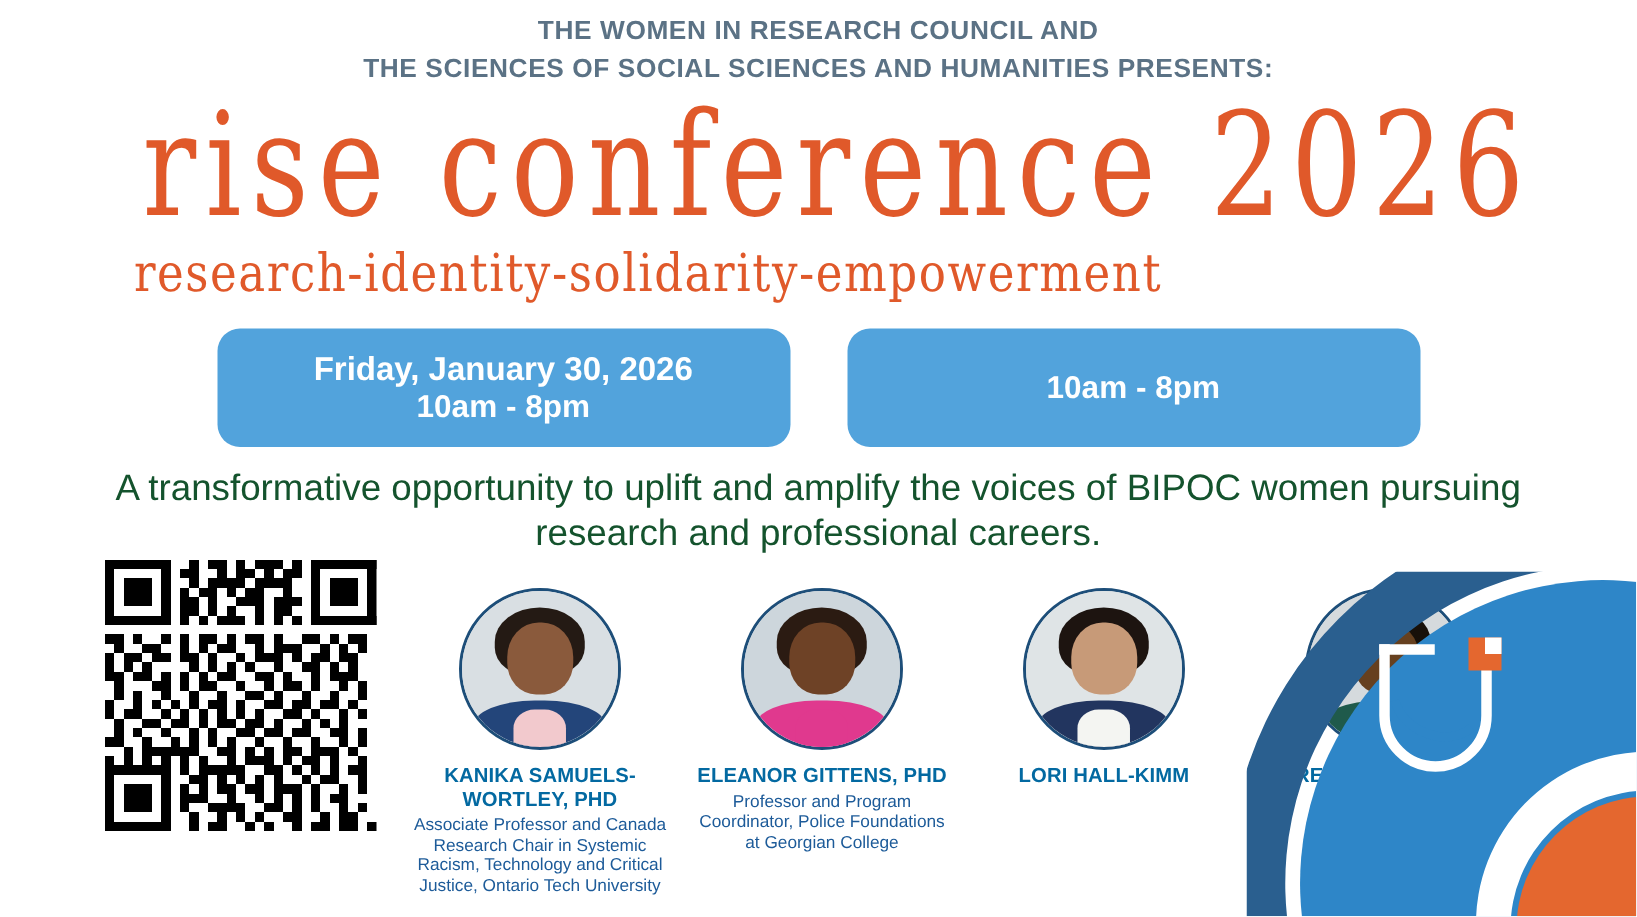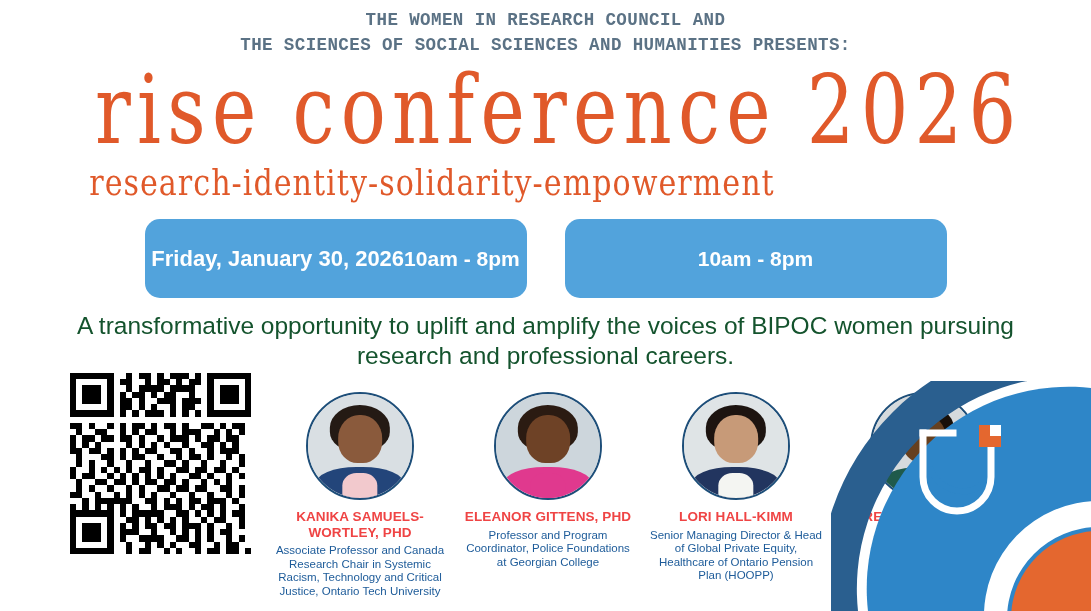--- a/index.html
+++ b/index.html
@@ -14,21 +14,20 @@
 
   
   .eyebrow{
     position:absolute;top:8px;left:0;width:1091px;
     text-align:center;
     color:#5b7285;
     font-weight:bold;
     font-size:17.5px;
     letter-spacing:.4px;
     line-height:25px;
-    font-family:Liberation Mono, monospace;
   }
   .eyebrow div{white-space:nowrap;}
 
   
   .title-wrap{
     position:absolute;top:62px;left:0;width:864px;text-align:center;
   }
   .title{
     color:#e0592a;
     font-family:"DejaVu Serif", serif;
@@ -56,21 +55,21 @@
   
   .dates{
     position:absolute;top:219px;left:0;width:1091px;
     display:flex;justify-content:center;gap:38px;
   }
   .date-box{
     width:382px;height:79px;
     background:#52a3dc;
     border-radius:15px;
     color:#ffffff;
-    display:flex;align-items:center;justify-content:center;
+    display:flex;flex-direction:column;align-items:center;justify-content:center;
     font-weight:bold;
   }
   .date-box .d1{font-size:22px;line-height:27px;white-space:nowrap;}
   .date-box .d2{font-size:21px;line-height:26px;white-space:nowrap;text-align:center;}
 
   
   .desc{
     position:absolute;top:311px;left:50px;width:991px;
     text-align:center;
     color:#14532d;
@@ -120,21 +119,21 @@
     transform:translateX(-50%);
   }
   .avatar .shirt{
     position:absolute;left:50%;bottom:-6%;
     width:34%;height:30%;
     border-radius:40% 40% 0 0;
     transform:translateX(-50%);
   }
   .sp-name{
     margin-top:9px;
-    color:#ef4444;
+    color:#0369a1;
     font-weight:bold;
     font-size:13.5px;
     line-height:15.5px;
     letter-spacing:.1px;
   }
   .sp-role{
     margin-top:4px;
     color:#1d5b99;
     font-size:11.5px;
     line-height:13.5px;
@@ -450,21 +449,20 @@
 
     <div class="speaker">
       <div class="avatar">
         <div class="bg" style="background:#dfe4e6"></div>
         <div class="hair" style="background:#1d1410"></div>
         <div class="head" style="background:#c79a78"></div>
         <div class="body" style="background:#22355f"></div>
         <div class="shirt" style="background:#f4f5f2"></div>
       </div>
       <div class="sp-name">LORI HALL-KIMM</div>
-      <div class="sp-role">Senior Managing Director &amp; Head of Global Private Equity, Healthcare of Ontario Pension Plan (HOOPP)</div>
     </div>
 
     <div class="speaker">
       <div class="avatar">
         <div class="bg" style="background:#d5dadd"></div>
         <div class="hair" style="background:#181009"></div>
         <div class="head" style="background:#66401f"></div>
         <div class="body" style="background:#1f5a4b"></div>
         <div class="shirt" style="background:#1f5a4b"></div>
       </div>

